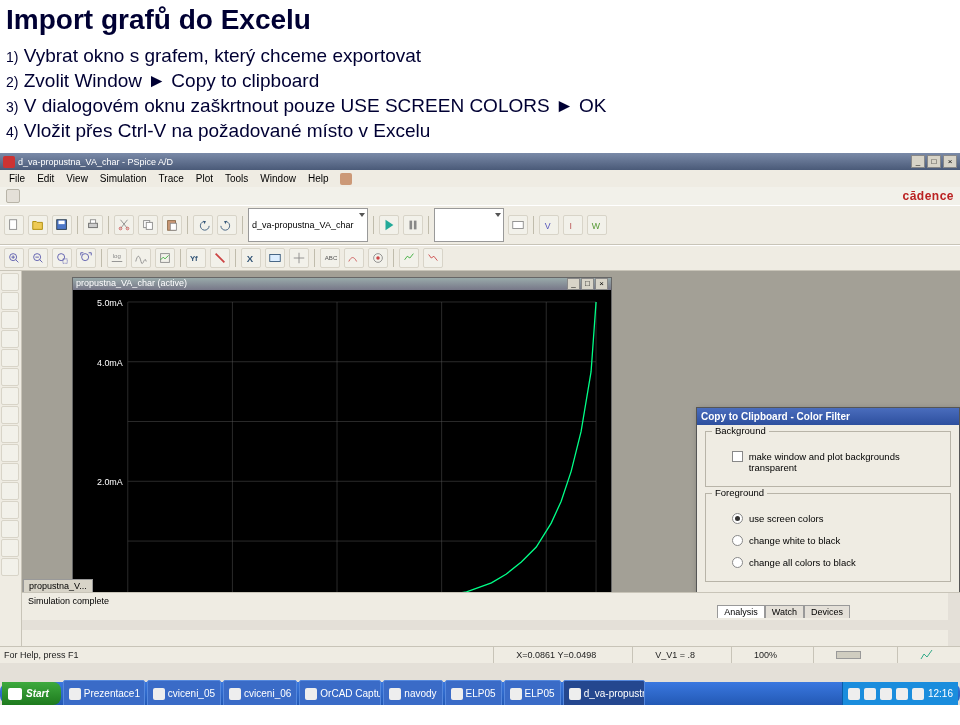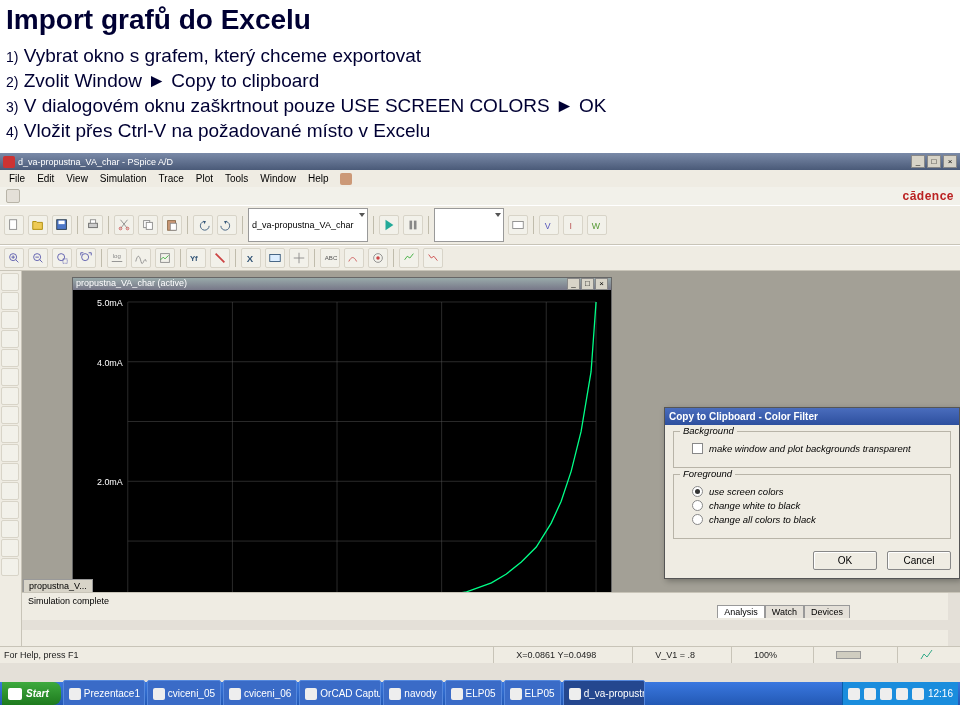--- a/index.html
+++ b/index.html
@@ -43,46 +43,46 @@
   .mdi { flex:1; background:#a3a096; position:relative; }
 
   .chart-win { position:absolute; left:50px; top:6px; width:540px; height:365px; background:#eee; border:1px solid #666; display:flex; flex-direction:column; }
   .chart-titlebar { background:linear-gradient(#9aa, #778); height:15px; font-size:9px; color:#fff; display:flex; align-items:flex-start; padding:0 3px; }
   .chart-titlebar .spacer { flex:1; }
   .chart-winbtns { display:flex; gap:1px; }
   .chart-winbtn { width:13px; height:12px; background:#d8d4c8; border:1px solid #888; font-size:8px; text-align:center; line-height:10px; color:#000;}
   .chart-body { flex:1; background:#000; position:relative; }
   svg.chart-svg { width:100%; height:100%; }
 
-  .dialog { position:absolute; right:0; top:136px; width:296px; background:#efece3; border:1px solid #555; box-shadow:2px 2px 6px rgba(0,0,0,.3); }
+  .dialog { position:absolute; right:0; top:136px; width:264px; background:#efece3; border:1px solid #555; box-shadow:2px 2px 6px rgba(0,0,0,.3); }
   .dlg-title { background:linear-gradient(#4a6dbd,#2d4f9e); height:17px; color:#fff; font-size:10px; padding:2px 4px; font-weight:bold; display:flex; align-items:center;}
   .dlg-body { padding:6px 8px; font-size:9.5px; }
-  .dlg-group { border:1px solid #b8b4a8; margin-bottom:6px; padding:8px 8px 10px 8px; position:relative;font-style:italic; }
+  .dlg-group { border:1px solid #b8b4a8; margin-bottom:6px; padding:8px 8px 10px 16px; position:relative; }
   .dlg-group .legend { position:absolute; top:-7px; left:6px; background:#efece3; padding:0 3px; font-size:9.5px; }
-  .dlg-field { display:flex; align-items:center; gap:6px; margin:3px 0 3px 10px; }
+  .dlg-field { display:flex; align-items:flex-start; gap:6px; margin:11px 0 3px 10px; }
   .cb { width:11px; height:11px; border:1px solid #888; background:#fff; display:inline-block; }
   .rb { width:11px; height:11px; border:1px solid #888; background:#fff; border-radius:50%; display:inline-flex; align-items:center; justify-content:center; }
   .rb.checked::after { content:""; width:5px; height:5px; background:#333; border-radius:50%; }
   .dlg-btns { display:flex; justify-content:flex-end; gap:10px; padding:0 8px 8px 0; }
   .dlg-btn { width:64px; height:19px; background:#efece3; border:1px solid #888; border-radius:2px; font-size:10px; text-align:center; line-height:17px; box-shadow:inset 1px 1px #fff; }
 
   .mdi-bottom { position:absolute; left:0; right:0; bottom:0; height:54px; background:#efece3; border-top:1px solid #c8c4b8; }
   .bottom-tab { position:absolute; top:-14px; left:1px; background:#d8d4c8; border:1px solid #999; border-bottom:none; font-size:9px; padding:1px 5px; }
   .bottom-msg { padding:3px 6px; font-size:9px; color:#000; }
   .bottom-right-tabs { position:absolute; right:110px; bottom:28px; font-size:9px; display:flex; gap:0; }
   .brt { border:1px solid #999; border-bottom:none; padding:1px 6px; background:#e4e0d8; }
   .brt.active { background:#fff; }
   .bottom-sb { position:absolute; left:0; right:0; bottom:16px; height:10px; background:#e4e0d8; }
   .bottom-sb2 { position:absolute; right:0; top:0; bottom:0; width:12px; background:#e4e0d8; }
 
   .statusbar { background:#efece3; border-top:1px solid #c8c4b8; height:17px; display:flex; align-items:center; font-size:9px; padding:0 4px; gap:14px; color:#222; }
   .statusbar .sp { flex:1; }
   .status-cell { border-left:1px solid #c8c4b8; padding:0 22px; height:100%; display:flex; align-items:center; }
 
-  .taskbar { position:absolute; left:0; right:0; bottom:0; height:23px; background:linear-gradient(#3a78e0,#2359b5); display:flex; align-items:center; font-size:10px; color:#fff; padding:0 2px; }
+  .taskbar { position:absolute; left:0; right:0; bottom:0; height:23px; background:linear-gradient(#3a78e0,#2359b5); display:flex; align-items:center; font-size:10px; color:#fff; padding:0 2px;border-radius:9px; }
   .start { background:linear-gradient(#3eaa3e,#1e7a1e); height:23px; display:flex; align-items:center; padding:0 12px 0 6px; border-radius:0 8px 8px 0; font-weight:bold; font-style:italic; gap:4px; }
   .start .win-icon { width:14px; height:12px; background:#fff; border-radius:2px; display:inline-block; position:relative; }
   .task { background:#3a6bc7; border:1px solid #5588dd; height:27px; margin-left:2px; padding:0 5px; display:flex; align-items:center; gap:3px; color:#fff; max-width:82px; overflow:hidden; white-space:nowrap; border-radius:2px; }
   .task.active { background:#24478f; }
   .task .ti { width:12px; height:12px; background:#eee; border-radius:2px; flex-shrink:0; }
   .tray { margin-left:auto; background:#1a8ddd; height:23px; display:flex; align-items:center; padding:0 5px; gap:4px; border-left:1px solid #0a5daa; }
   .tray .ti { width:12px; height:12px; background:#eee; border-radius:2px; }
 </style>
 </head>
 <body>

